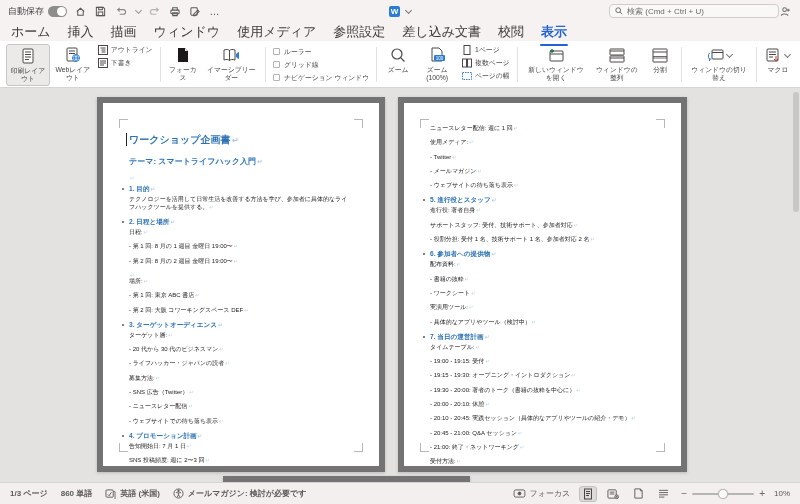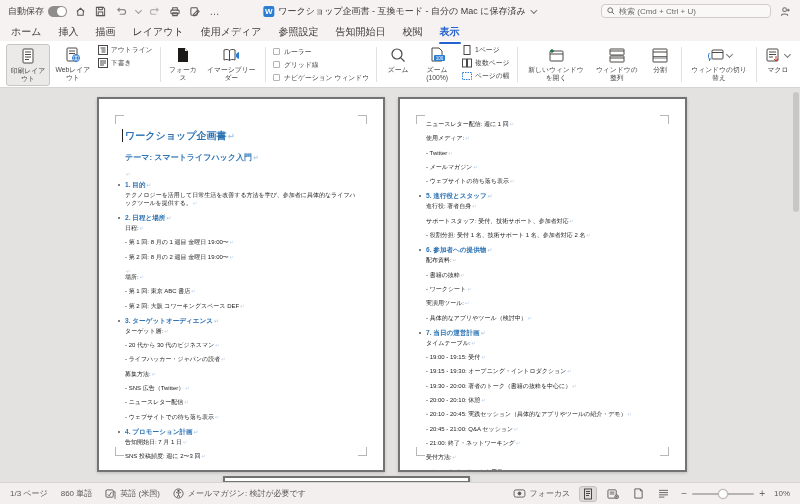--- a/index.html
+++ b/index.html
@@ -20,28 +20,28 @@
   .autosave { display:flex; align-items:center; gap:4px; color:#444; }
   .toggle { width:19px; height:11px; border-radius:6px; background:#8f8d8c; position:relative; }
   .toggle .knob { position:absolute; right:1px; top:1px; width:9px; height:9px; border-radius:50%; background:#fff; }
   .tb-icon { width:13px; height:13px; display:inline-flex; align-items:center; justify-content:center; color:#5a5856; }
   .tb-icon svg { display:block; }
   .tb-center { position:absolute; left:50%; top:0; height:22px; transform:translateX(-50%);
     display:flex; align-items:center; gap:4px; font-size:9px; color:#3a3a3a; white-space:nowrap; }
   .word-badge { width:11px; height:11px; border-radius:2px; background:#2b7cd3; color:#fff; font-size:8px; font-weight:bold;
     display:flex; align-items:center; justify-content:center; }
   .chev { width:5px; height:5px; border-right:1px solid #777; border-bottom:1px solid #777; transform:rotate(45deg); display:inline-block; margin-left:2px; margin-top:-2px;}
-  .tb-right { margin-left:auto; display:flex; align-items:center; gap:8px; }
+  .tb-right { margin-left:auto; display:flex; align-items:center; }
   .searchbox { display:flex; align-items:center; gap:4px; width:170px; height:14px;
     border:1px solid #cfccca; border-radius:4px; background:#faf8f7; padding:0 5px; color:#6d6b6a; font-size:8px; }
 
   
   .tabrow { height:19px; background:#f5f2f1; display:flex; align-items:center; padding:0 10px; position:relative; }
   .tabs { display:flex; gap:15px; height:100%; align-items:center; }
-  .tab { font-size:10px; color:#3c3a39; position:relative; padding:2px 1px; cursor:default; white-space:nowrap; }
+  .tab { font-size:13px; color:#3c3a39; position:relative; padding:2px 1px; cursor:default; white-space:nowrap; }
   .tab.active { font-weight:bold; color:#2563cf; }
   .tab.active::after { content:""; position:absolute; left:0; right:0; bottom:-3px; height:2px; border-radius:2px; background:#2563cf; }
   .tabrow-right { margin-left:auto; display:flex; align-items:center; gap:6px; }
   .pill { display:flex; align-items:center; gap:3px; height:15px; padding:0 7px; border:1px solid #c8c6c4;
     border-radius:4px; background:#fff; font-size:8.5px; color:#333; }
   .pill.share { background:#185abd; border-color:#185abd; color:#fff; font-weight:bold; }
   .pill .chev { border-color:#555; }
   .pill.share .chev { border-color:#fff; }
 
   
@@ -55,21 +55,21 @@
   .rbtn .ricon { height:18px; display:flex; align-items:center; justify-content:center; }
   .rstack { display:flex; flex-direction:column; justify-content:center; gap:3px; padding:1px 2px; }
   .rsmall { display:flex; align-items:center; gap:3px; font-size:6.8px; color:#444; white-space:nowrap; }
   .rsmall .ricon { width:10px; height:10px; display:flex; align-items:center; justify-content:center; }
   .cbcol { display:flex; flex-direction:column; justify-content:center; gap:3px; padding:0 2px; }
   .cbrow { display:flex; align-items:center; gap:4px; font-size:6.8px; color:#444; white-space:nowrap; }
   .cb { width:7px; height:7px; border:1px solid #b5b3b1; border-radius:1px; background:#fff; }
 
   
   .docarea { position:relative; height:394px; background:#e4e2e1; overflow:hidden; }
-  .page { position:absolute; background:#fff; border:2px solid #737373; box-shadow:0 1px 3px rgba(0,0,0,.18); overflow:hidden; }
+  .page { position:absolute; background:#fff; border:6px solid #737373; box-shadow:0 1px 3px rgba(0,0,0,.18); overflow:hidden; }
   .page-left  { left:97px;  top:9px; width:288px; height:375px; padding:30px 26px 10px 26px; }
   .page-right { left:398px; top:9px; width:289px; height:375px; padding:22px 26px 10px 26px; }
   .page-next  { left:223px; top:388px; width:247px; height:7px; padding:0; }
   .crop { position:absolute; width:9px; height:9px; border:0 solid #b9b7b5; }
   .crop.tl { left:16px; top:16px; border-left-width:1px; border-top-width:1px; }
   .crop.tr { right:16px; top:16px; border-right-width:1px; border-top-width:1px; }
   .crop.bl { left:16px; bottom:14px; border-left-width:1px; border-bottom-width:1px; }
   .crop.br { right:16px; bottom:14px; border-right-width:1px; border-bottom-width:1px; }
 
   .p { margin:0; }
@@ -80,21 +80,21 @@
   .p.h2 { font-size:6.6px; font-weight:bold; color:#2e74b5; margin:4px 0 2px 0; position:relative; }
   .p.h2::before { content:""; position:absolute; left:-7px; top:3px; width:2px; height:2px; background:#555; border-radius:50%; }
   .p.body { font-size:6px; color:#222; margin:0 0 6.5px 0; line-height:1.3; }
   .p.blank { height:6px; font-size:6px; }
 
   .vscroll { position:absolute; right:1px; top:4px; width:6px; height:120px; border-radius:3px; background:#c9c7c5; }
 
   
   .statusbar { height:22px; background:#f2efee; border-top:1px solid #d8d6d4; display:flex; align-items:center;
     padding:0 10px; font-size:8px; color:#5b5958; }
-  .sb-left { display:flex; align-items:center; gap:13px; }
+  .sb-left { display:flex; align-items:center; gap:13px;font-weight:bold; }
   .sb-item { display:flex; align-items:center; gap:4px; white-space:nowrap; }
   .sb-right { margin-left:auto; display:flex; align-items:center; gap:9px; }
   .viewbtns { display:flex; align-items:center; gap:7px; }
   .viewbtn { width:18px; height:16px; display:flex; align-items:center; justify-content:center; border-radius:3px; }
   .viewbtn.selected { background:#dddbd9; border:1px solid #c3c1bf; }
   .zoomctl { display:flex; align-items:center; gap:5px; }
   .zslider { position:relative; width:62px; height:2px; background:#b7b5b3; border-radius:1px; }
   .zknob { position:absolute; left:50%; top:50%; transform:translate(-50%,-50%); width:10px; height:10px;
     background:#fdfdfd; border:1px solid #bdbbb9; border-radius:50%; box-shadow:0 0 1px rgba(0,0,0,.3); }
   .zsign { font-size:10px; color:#6a6866; line-height:1; }
@@ -145,21 +145,20 @@
       <svg width="12" height="11" viewBox="0 0 13 12" fill="none" stroke="#5a5856" stroke-width="1.1">
           <rect x="2" y="2" width="7" height="8" rx="1"></rect>
           <path d="M9.5 4.5 L11 6 L6.5 10.5 H5 V9 Z"></path>
         </svg>
     </span>
     <span class="tb-icon" style="font-size:10px;color:#5a5856;">…</span>
   </div>
 
   <div class="tb-center">
     <span class="word-badge">W</span>
-    <span>ワークショップ企画書 - 互換モード - 自分の Mac に保存済み</span>
     <span class="chev"></span>
   </div>
 
   <div class="tb-right">
     <span class="searchbox">
       <svg width="8" height="8" viewBox="0 0 10 10" fill="none" stroke="#6d6b6a" stroke-width="1.2">
           <circle cx="4" cy="4" r="3"></circle>
           <path d="M6.2 6.2 L9 9"></path>
         </svg>
       <span>検索 (Cmd + Ctrl + U)</span>
@@ -172,24 +171,24 @@
         </svg>
     </span>
   </div>
 </div>
 
 <div class="tabrow">
   <div class="tabs">
       <div class="tab">ホーム</div>
       <div class="tab">挿入</div>
       <div class="tab">描画</div>
-      <div class="tab">レイアウト</div>
+      <div class="tab">ウィンドウ</div>
       <div class="tab">使用メディア</div>
       <div class="tab">参照設定</div>
-      <div class="tab">告知開始日</div>
+      <div class="tab">差し込み文書</div>
       <div class="tab">校閲</div>
       <div class="tab active">表示</div>
     </div>
 </div>
 
 <div class="ribbon">
   <div class="rgroup">
     <div class="rbtn selected">
       <span class="ricon">
         <svg width="14" height="16" viewBox="0 0 14 16" fill="none" stroke="#4a4846" stroke-width="1">

